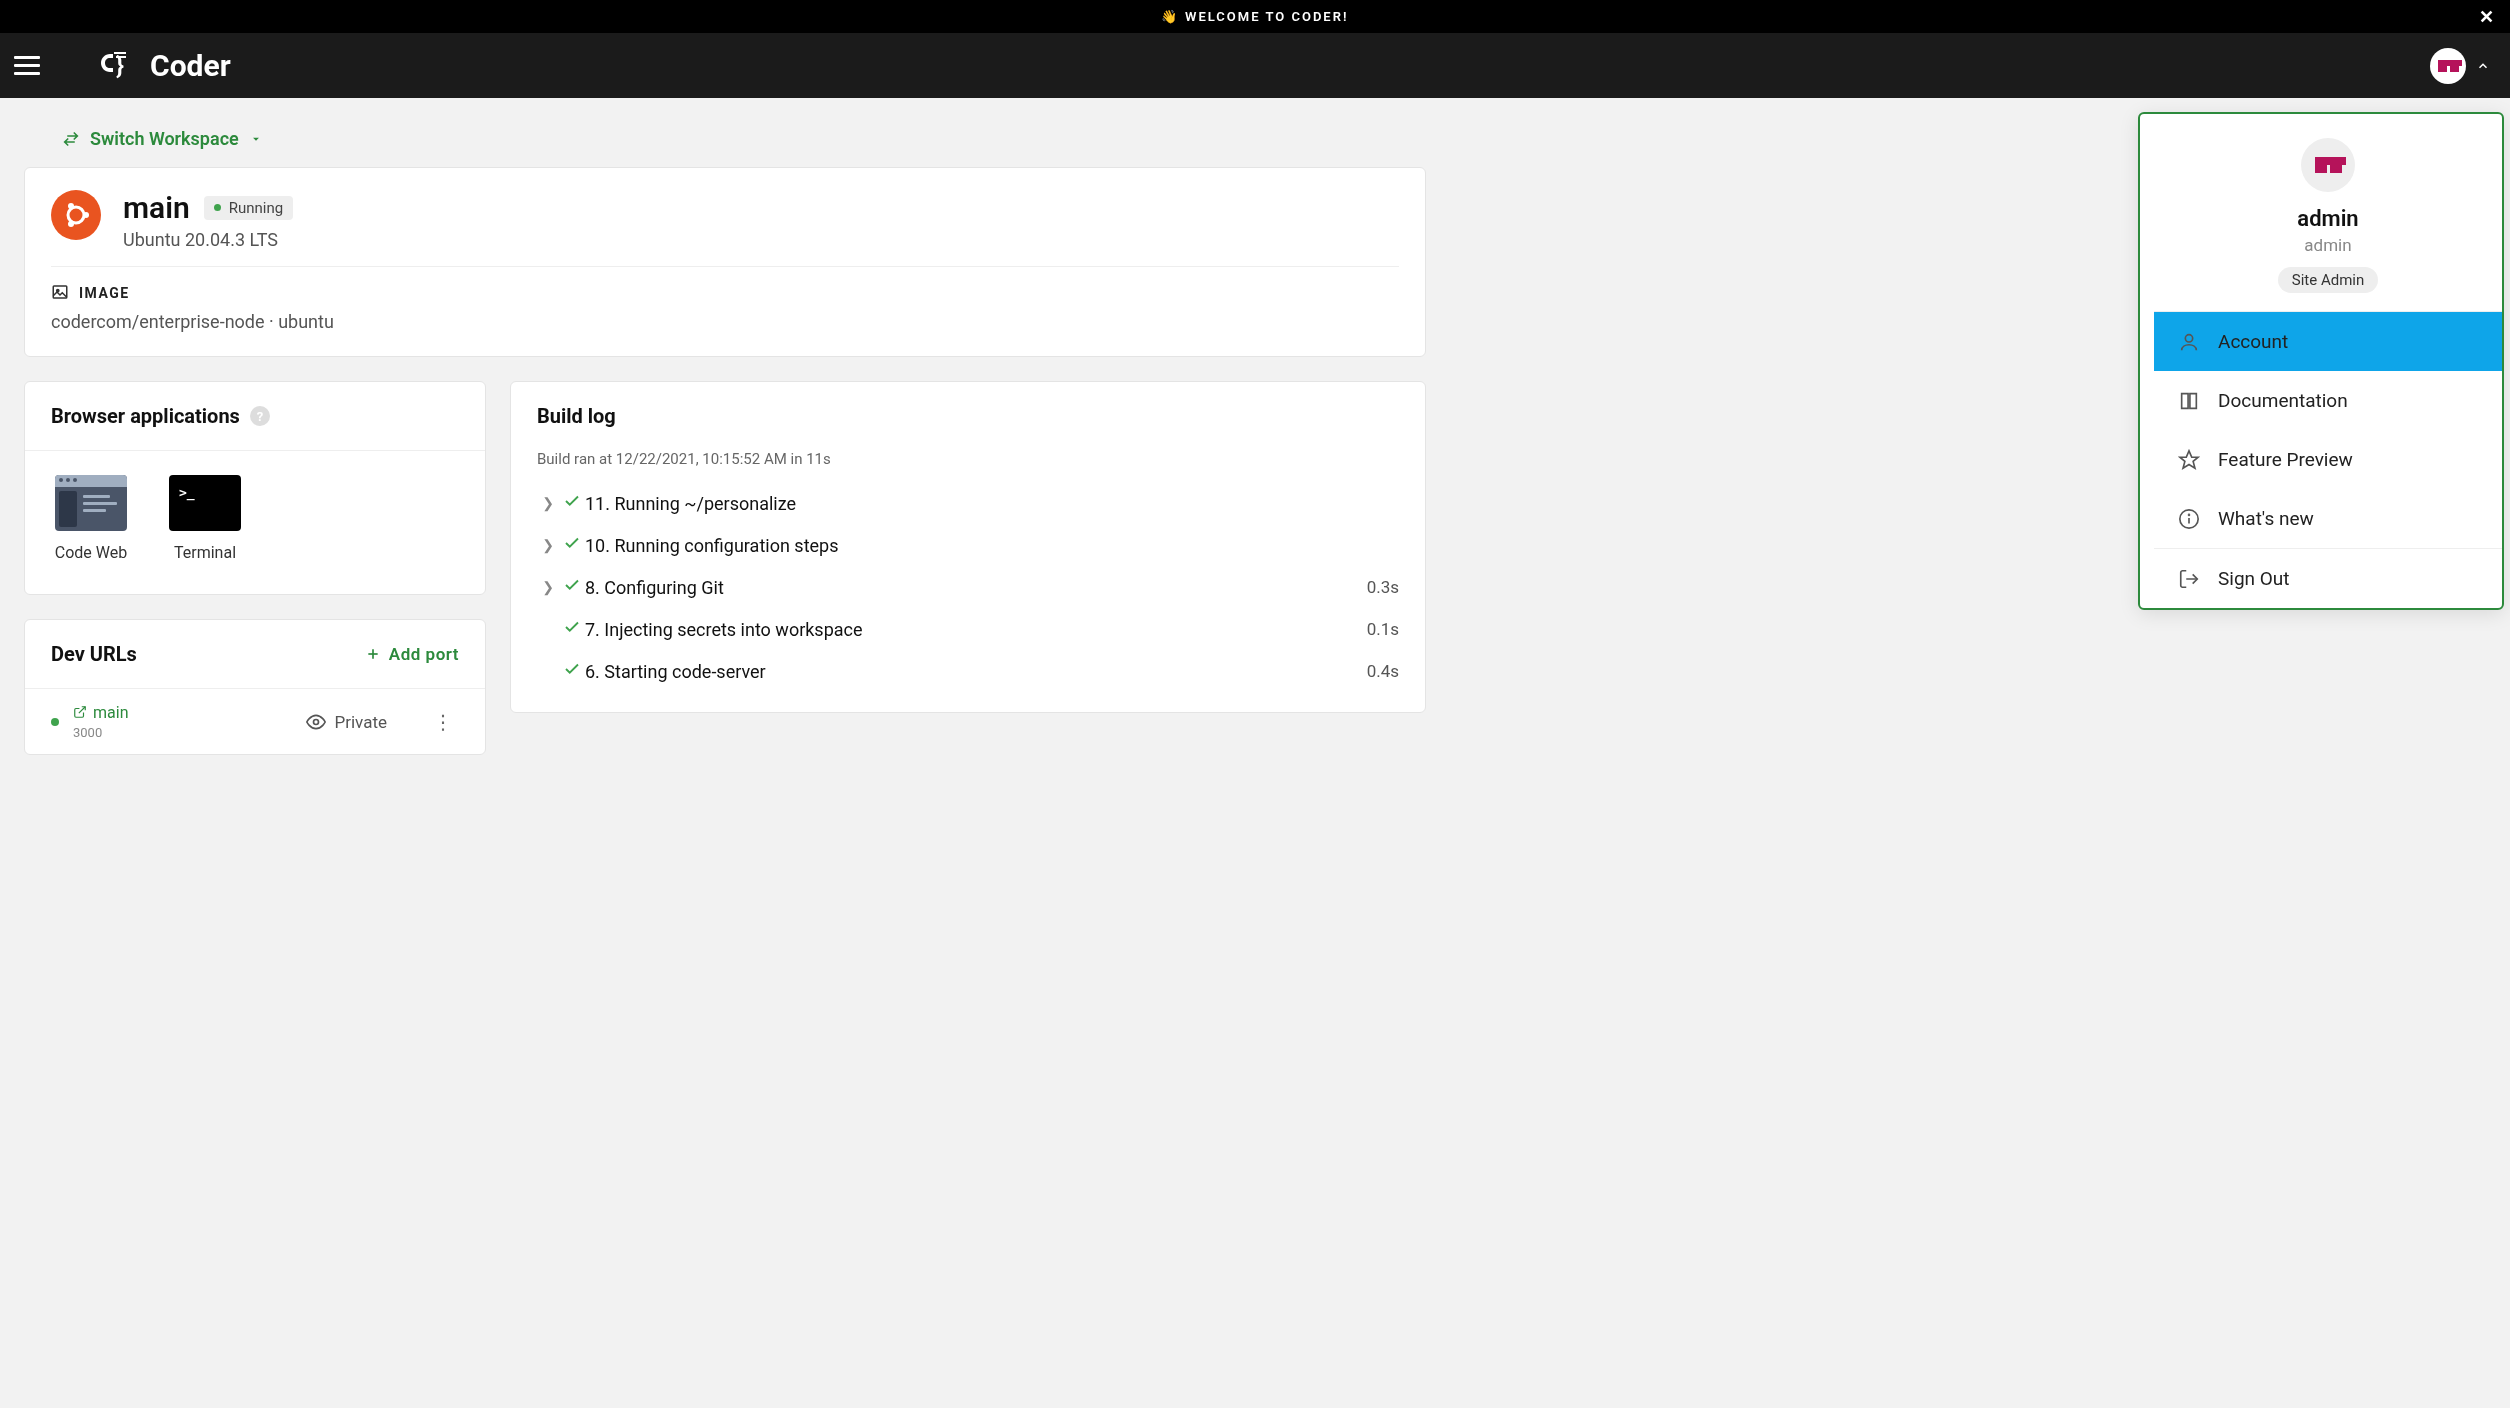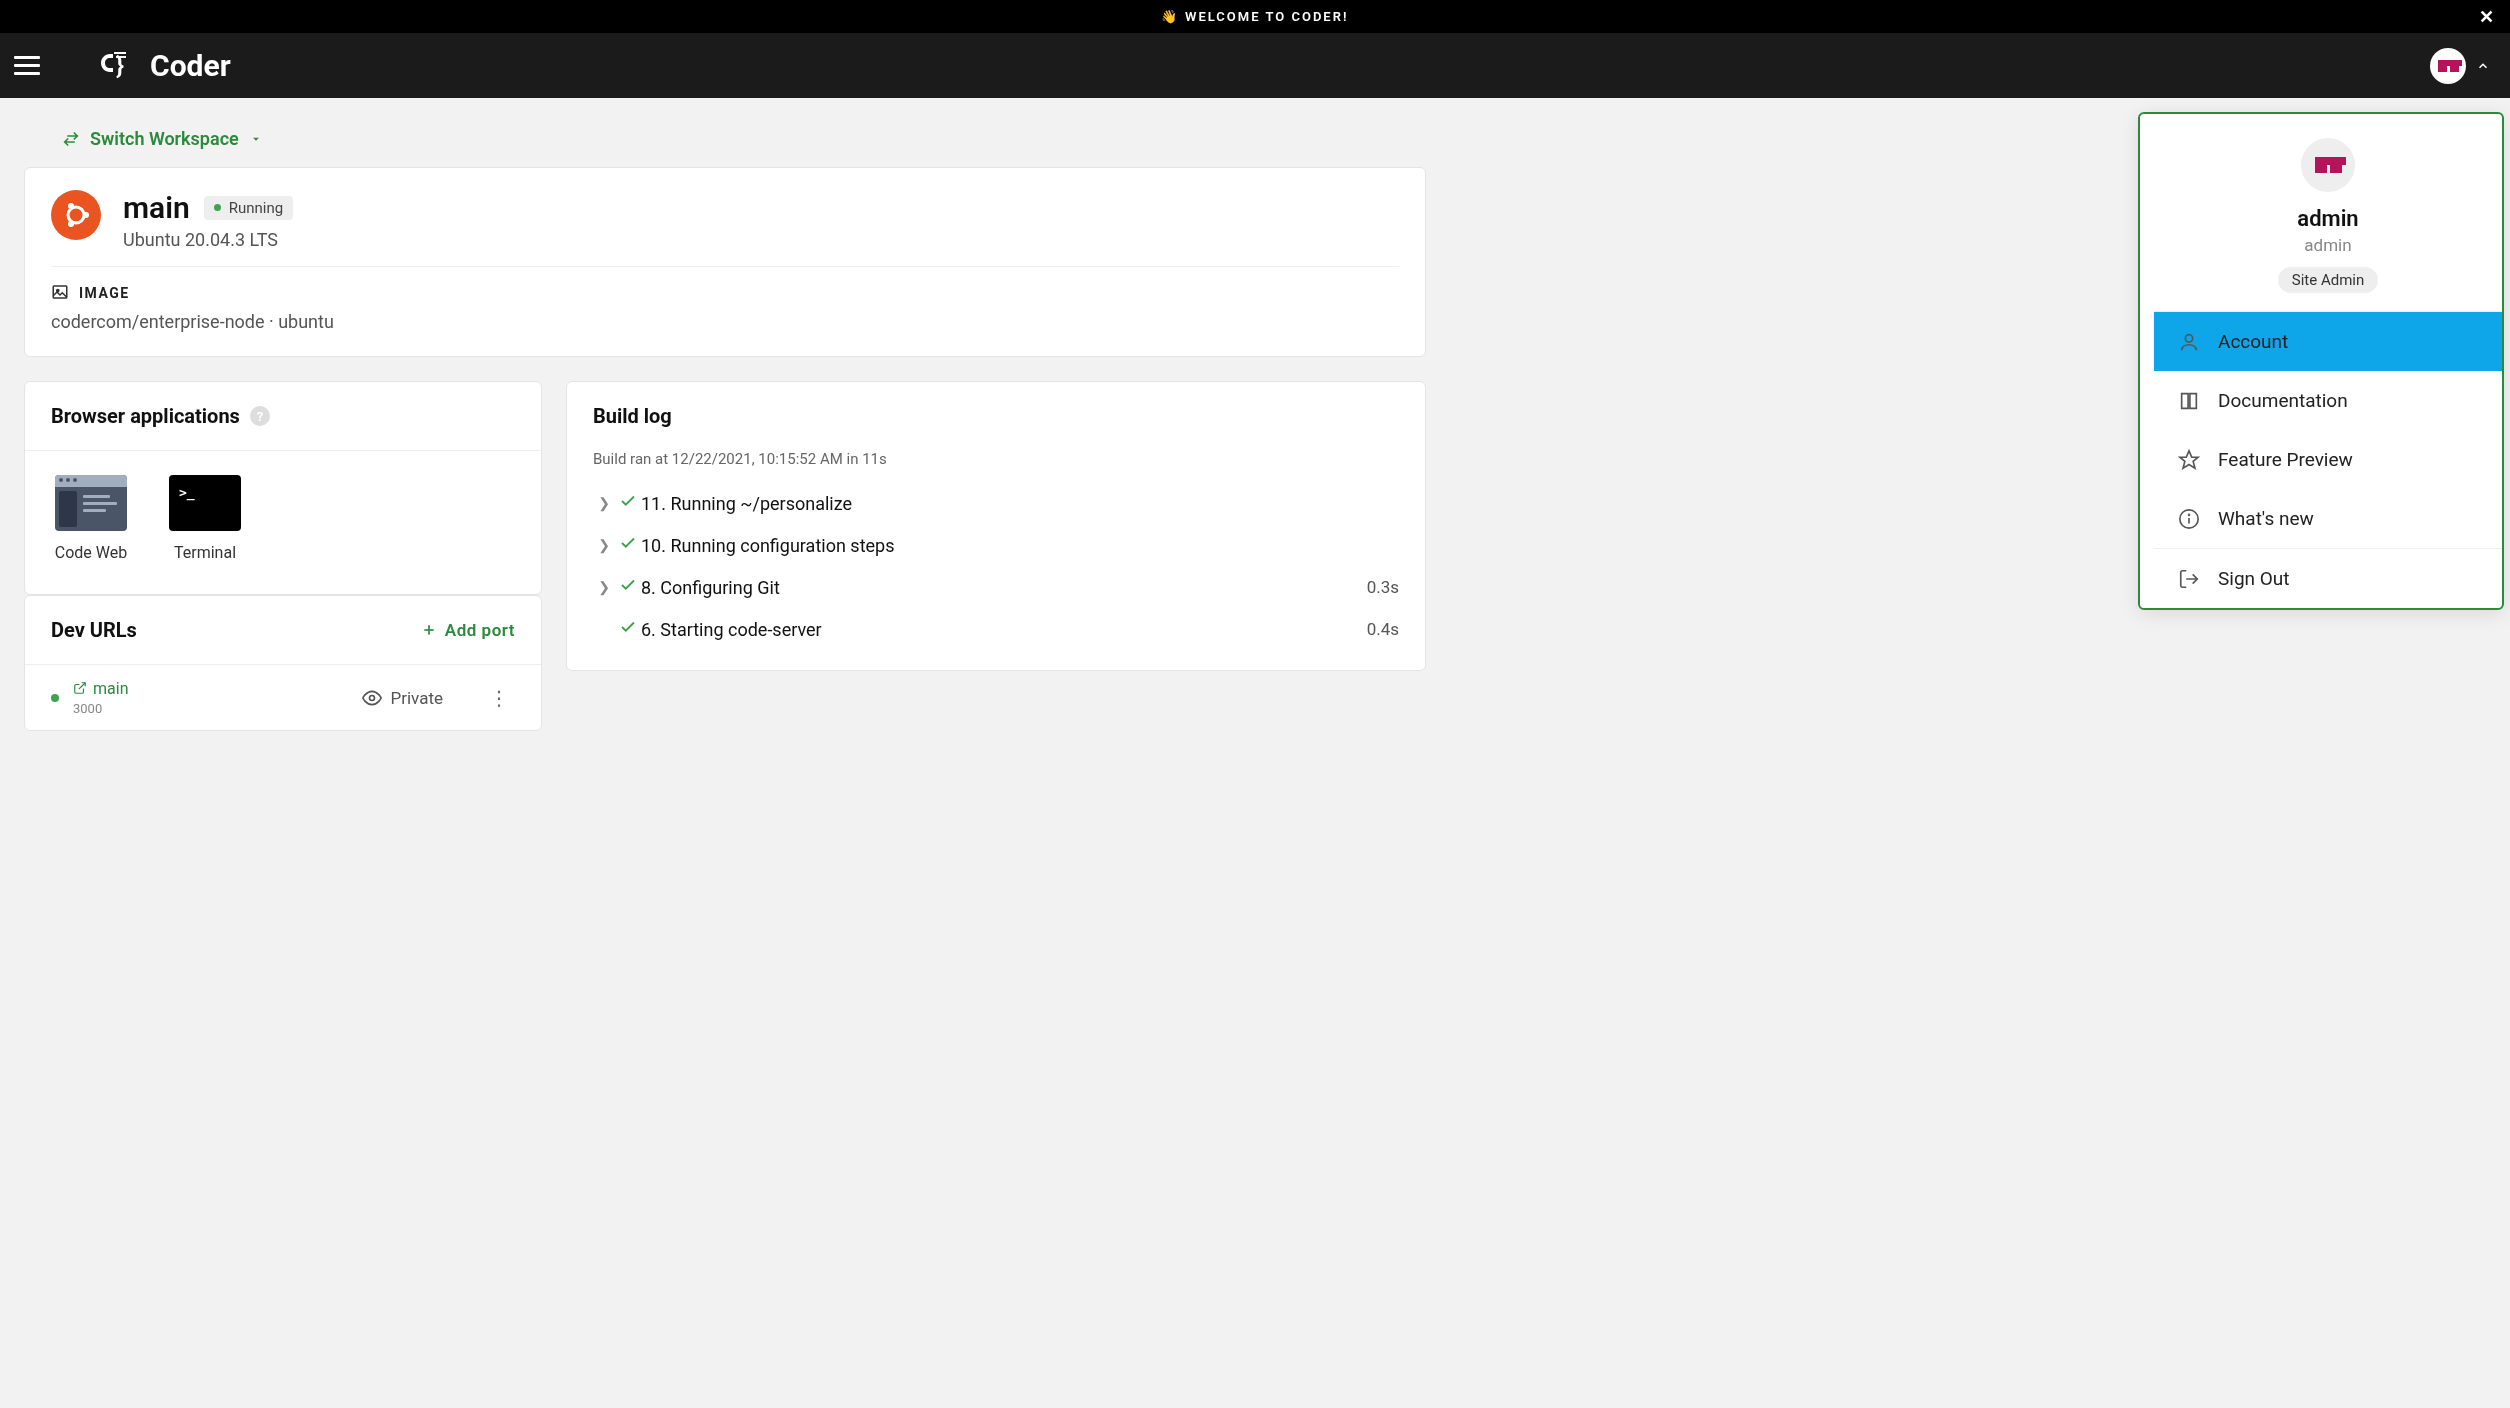--- a/index.html
+++ b/index.html
@@ -34,21 +34,21 @@
 .ws-title-row { display:flex; align-items:center; gap:14px; }
 .status-pill { background:#eee; border-radius:4px; padding:3px 10px; font-size:15px; color:#444; display:inline-flex; align-items:center; gap:8px;}
 .status-dot { width:7px; height:7px; border-radius:50%; background:#3fa34d; display:inline-block;}
 .ws-sub { color:#555; font-size:18px; margin-top:4px; }
 .ws-divider { border-top:1px solid #eee; margin: 0 26px; }
 .ws-image { padding:16px 26px 24px; }
 .ws-image-label { display:flex; align-items:flex-end; gap:10px; color:#222; font-weight:700; letter-spacing:1.5px; font-size:14px; }
 .ws-image-val { color:#555; font-size:18px; margin-top:10px; }
 
 .two-col { display:flex; gap:24px; margin-top:24px; align-items: flex-start; }
-.col-left { width: 518px; display:flex; flex-direction:column; }
+.col-left { width: 462px; display:flex; flex-direction:column; gap:24px; }
 .col-right { flex:1; }
 
 .panel-title { font-size:20px; font-weight:700; padding:22px 26px; border-bottom:1px solid #eee; display:flex; align-items:center; gap:10px;}
 .help-circle { width:20px; height:20px; border-radius:50%; background:#ddd; color:#fff; font-size:13px; display:inline-flex; align-items:center; justify-content:center; font-weight:700;}
 
 .apps { padding:24px 26px 30px; display:flex; gap:34px; }
 .app { display:flex; flex-direction:column; align-items:center; width:80px; cursor:pointer; }
 .app-icon { width:72px; height:56px; border-radius:4px; margin-bottom:12px; position: relative; overflow: hidden; }
 .app-label { font-size:16px; color:#333; text-align:center; line-height:1.3;}
 
@@ -290,20 +290,28 @@
                   <polyline points="20 6 9 17 4 12"></polyline>
                 </svg></span>
               <span class="label">8. Configuring Git</span>
               <span class="time">0.3s</span>
             </div>
             <div class="step">
               <span class="chev hidden">❯</span>
               <span class="check"><svg width="18" height="18" viewBox="0 0 24 24" fill="none" stroke-width="2.5">
                   <polyline points="20 6 9 17 4 12"></polyline>
                 </svg></span>
+              <span class="label">7. Injecting secrets into workspace</span>
+              <span class="time">0.1s</span>
+            </div>
+            <div class="step">
+              <span class="chev hidden">❯</span>
+              <span class="check"><svg width="18" height="18" viewBox="0 0 24 24" fill="none" stroke-width="2.5">
+                  <polyline points="20 6 9 17 4 12"></polyline>
+                </svg></span>
               <span class="label">6. Starting code-server</span>
               <span class="time">0.4s</span>
             </div>
           </div>
       </div>
     </div>
   </div>
 
 </div>
 

